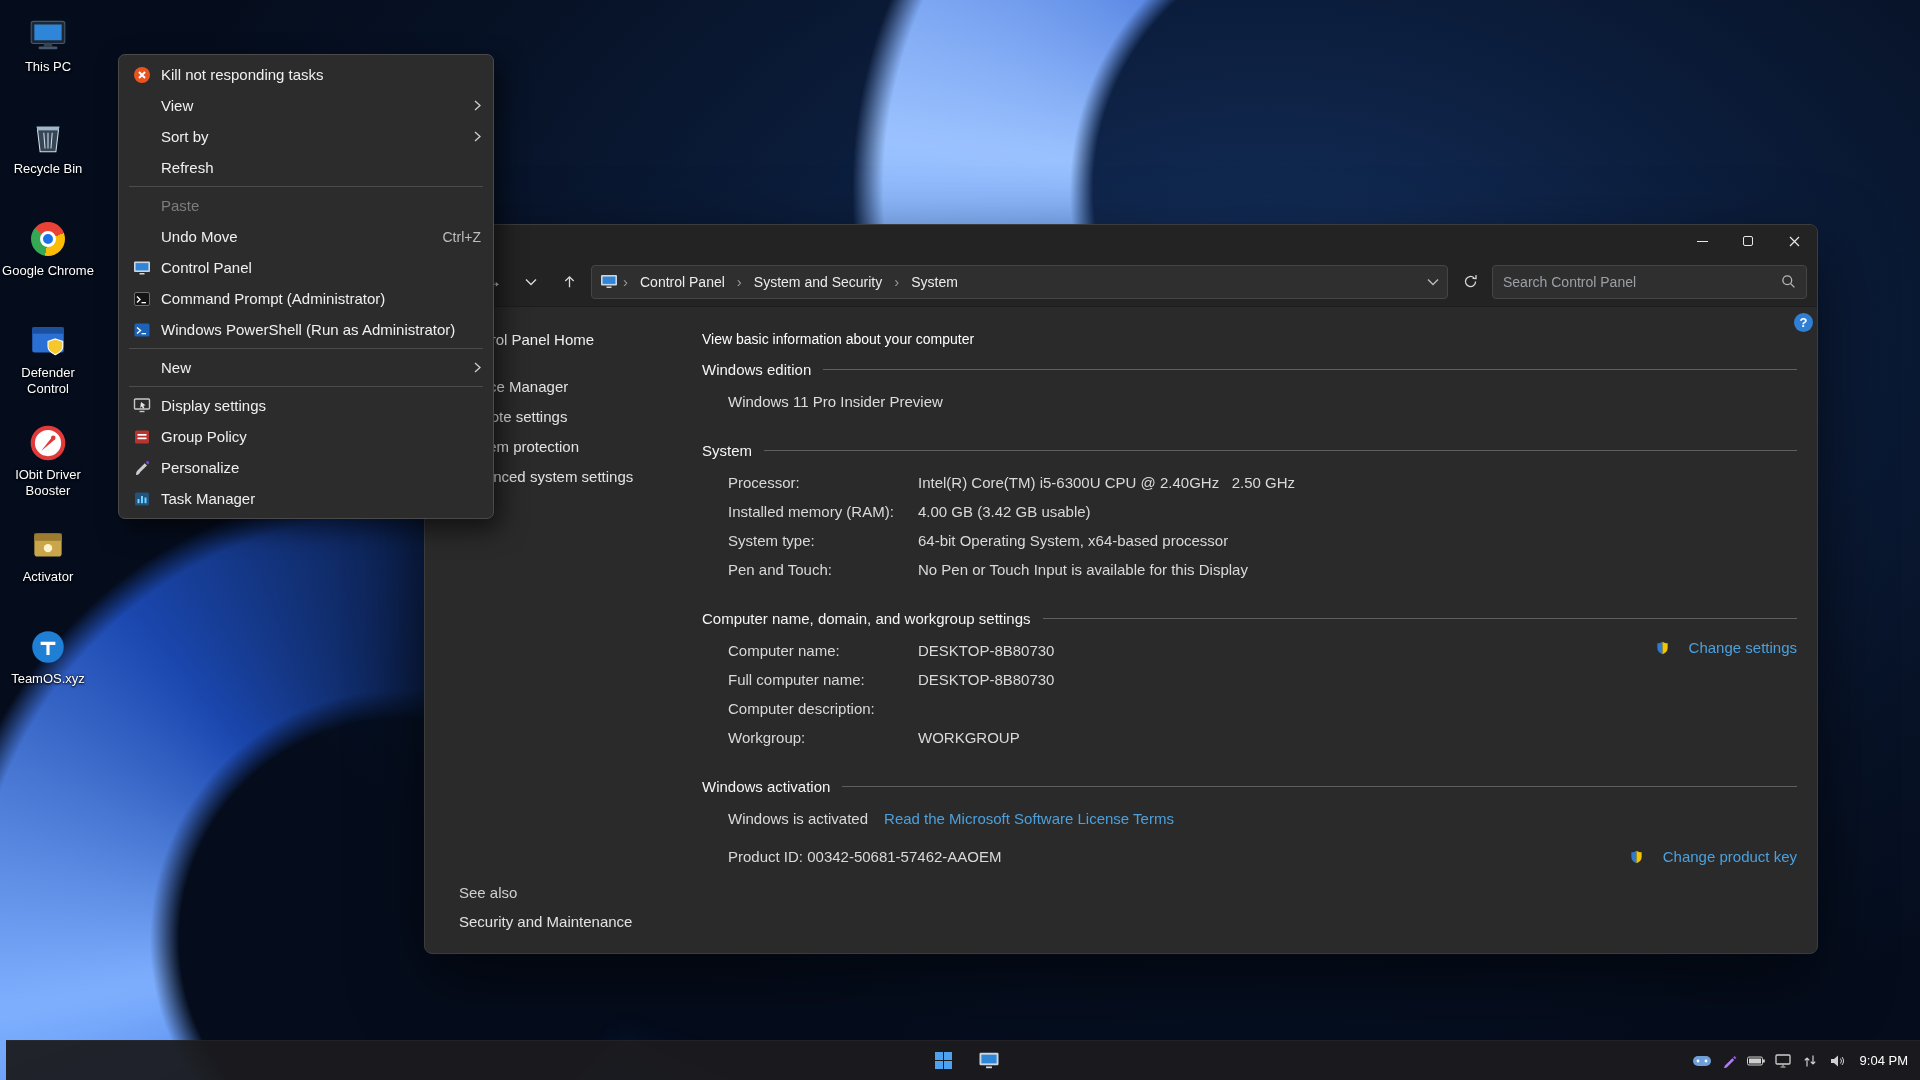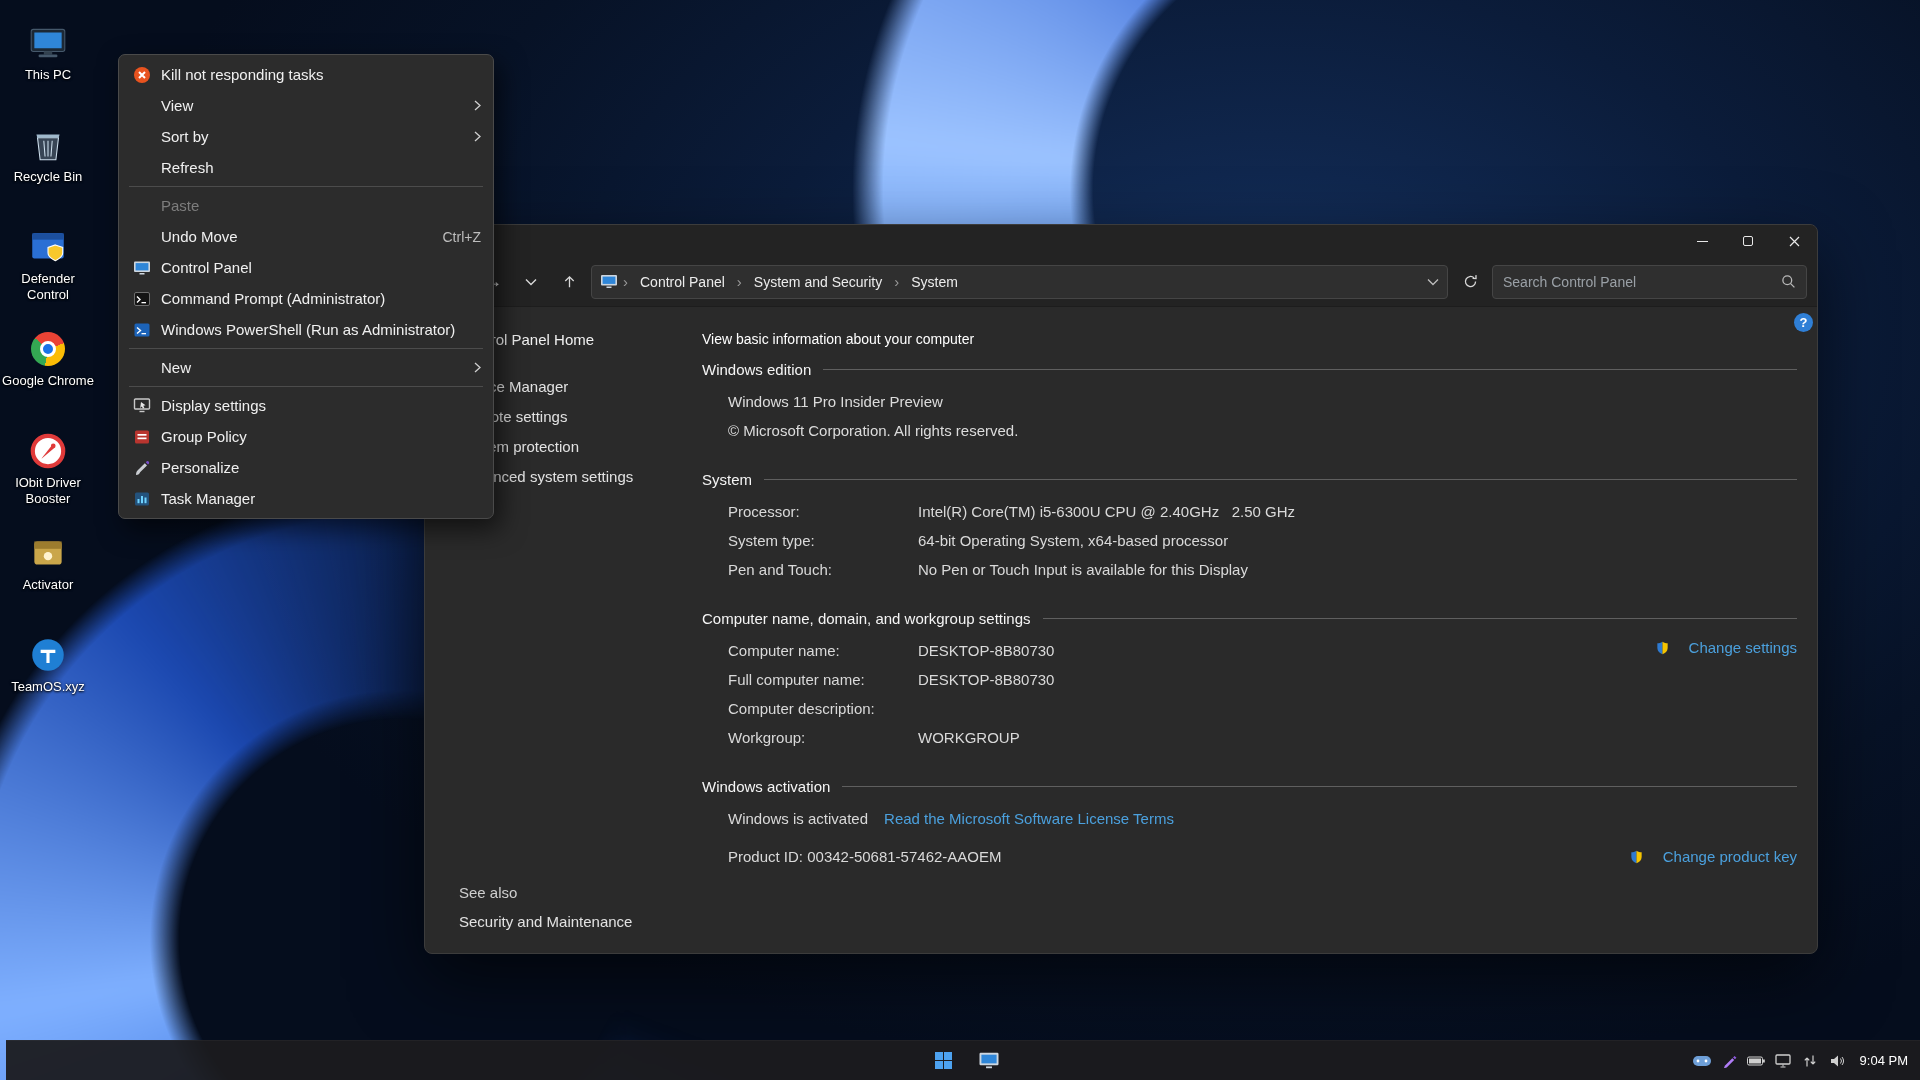--- a/index.html
+++ b/index.html
@@ -16,21 +16,21 @@
     -webkit-mask: radial-gradient(circle at 50% 50%, transparent 33%, #000 36% 60%, transparent 64%);
             mask: radial-gradient(circle at 50% 50%, transparent 33%, #000 36% 60%, transparent 64%);
     transform: rotate(6deg); }
   .ring2 { left:-120px; top:420px; width:1040px; height:1040px;
     background: conic-gradient(from -30deg, rgba(0,0,0,0) 0deg, #173f9e 50deg, #3d76e0 110deg, #7fb0ff 150deg, #1b48b0 210deg, rgba(10,30,90,0) 270deg);
     -webkit-mask: radial-gradient(circle at 50% 50%, transparent 30%, #000 34% 58%, transparent 62%);
             mask: radial-gradient(circle at 50% 50%, transparent 30%, #000 34% 58%, transparent 62%);
     transform: rotate(140deg); }
 
   
-  .dicons { position:absolute; left:0; top:16px; width:96px; display:flex; flex-direction:column; z-index:5;justify-content:flex-end; }
+  .dicons { position:absolute; left:0; top:8px; width:96px; display:flex; flex-direction:column; z-index:5;justify-content:flex-end; }
   .dicon { width:96px; min-height:96px; margin-bottom:6px; padding-top:6px; display:flex; flex-direction:column;
     align-items:center; cursor:default; }
   .dicon-img { width:42px; height:42px; display:flex; align-items:center; justify-content:center; }
   .dicon-label { margin-top:3px; font-size:13px; color:#fff; text-align:center; line-height:16px;
     text-shadow:0 1px 2px rgba(0,0,0,.95), 0 0 3px rgba(0,0,0,.8); max-width:92px; }
   .chrome-ball { position:relative; width:34px; height:34px; border-radius:50%;
     background: conic-gradient(from -50deg, #ea4335 0 120deg, #fbbc05 120deg 240deg, #34a853 240deg 360deg); }
   .chrome-ball::after { content:""; position:absolute; inset:9px; border-radius:50%; background:#1a73e8; border:3px solid #fff; }
 
   
@@ -134,33 +134,33 @@
         <svg width="42" height="42" viewBox="0 0 40 40">
             <path d="M10 13 L30 13 L27.5 34 L12.5 34 Z" fill="rgba(190,215,235,.28)" stroke="#cfe0ee"></path>
             <path d="M16 16 L17.2 31 M20 16 L20 31 M24 16 L22.8 31" stroke="#cfe0ee" fill="none"></path>
             <path d="M9 10 L31 10 L30.2 13 L9.8 13 Z" fill="#9fb8cc"></path>
           </svg>
       </div>
       <div class="dicon-label">Recycle Bin</div>
     </div>
     <div class="dicon">
       <div class="dicon-img">
+          <div class="chrome-ball"></div>
+        </div>
+      <div class="dicon-label">Google Chrome</div>
+    </div>
+    <div class="dicon">
+      <div class="dicon-img">
         <svg width="42" height="42" viewBox="0 0 40 40">
             <rect x="5" y="7" width="30" height="24" rx="2" fill="#2a6fd4"></rect>
             <rect x="5" y="7" width="30" height="6" fill="#1c4f9e"></rect>
             <path d="M27 18 l7 2.4 v5 c0 4.4 -7 7.6 -7 7.6 s-7 -3.2 -7 -7.6 v-5 z" fill="#f7c82c" stroke="#fff" stroke-width="1"></path>
           </svg>
       </div>
       <div class="dicon-label">Defender Control</div>
-    </div>
-    <div class="dicon">
-      <div class="dicon-img">
-          <div class="chrome-ball"></div>
-        </div>
-      <div class="dicon-label">Google Chrome</div>
     </div>
     <div class="dicon">
       <div class="dicon-img">
         <svg width="42" height="42" viewBox="0 0 40 40">
             <circle cx="20" cy="20" r="14.5" fill="#fff"></circle>
             <circle cx="20" cy="20" r="14.5" fill="none" stroke="#e03a3a" stroke-width="4"></circle>
             <path d="M14 27 L24.5 13.5 l2.6 2.6 -13 11 z" fill="#e03a3a"></path>
             <circle cx="25" cy="15" r="2.2" fill="#e03a3a"></circle>
           </svg>
       </div>
@@ -263,31 +263,34 @@
       <div class="main">
         <div class="helpbtn">?</div>
         <h1>View basic information about your computer</h1>
 
         <div class="sect first">
           <span class="sect-t">Windows edition</span>
           <span class="sect-rule"></span>
         </div>
         <div class="indent">
           <div class="line">Windows 11 Pro Insider Preview</div>
-          <div class="line">© Microsoft Corporation. All rights reserved.</div>
         </div>
 
         <div class="sect">
           <span class="sect-t">System</span>
           <span class="sect-rule"></span>
         </div>
         <div class="indent">
           <div class="row">
             <span class="rl">Processor:</span>
             <span class="rv">Intel(R) Core(TM) i5-6300U CPU @ 2.40GHz   2.50 GHz</span>
+          </div>
+          <div class="row">
+            <span class="rl">Installed memory (RAM):</span>
+            <span class="rv">4.00 GB (3.42 GB usable)</span>
           </div>
           <div class="row">
             <span class="rl">System type:</span>
             <span class="rv">64-bit Operating System, x64-based processor</span>
           </div>
           <div class="row">
             <span class="rl">Pen and Touch:</span>
             <span class="rv">No Pen or Touch Input is available for this Display</span>
           </div>
         </div>

